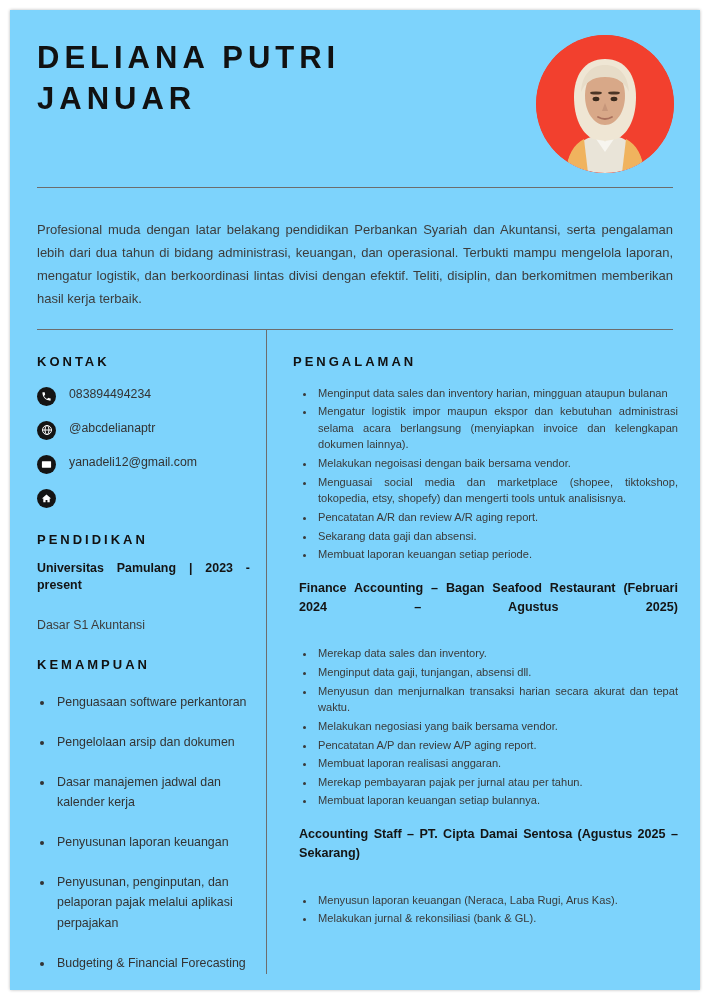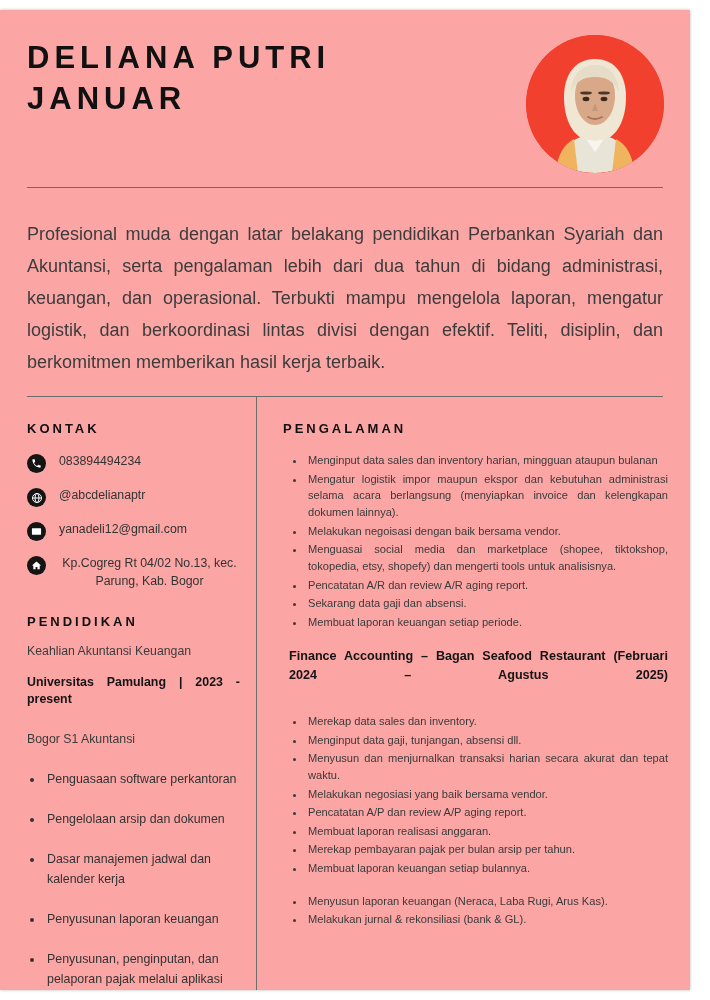--- a/index.html
+++ b/index.html
@@ -10,25 +10,25 @@
   body {
     width: 710px;
     height: 1000px;
     overflow: hidden;
     font-family: "Liberation Sans", sans-serif;
     -webkit-font-smoothing: antialiased;
   }
 
   .page {
     position: absolute;
-    left: 0;
+    left: 10px;
     top: 10px;
     width: 690px;
     height: 980px;
-    background: #fca5a5;
+    background: #7dd3fc;
     box-shadow: 0 0 3px rgba(0,0,0,0.28);
     box-sizing: border-box;
     overflow: hidden;
   }
 
   
   .header {
     position: relative;
     padding: 28px 27px 0 27px;
     height: 165px;
@@ -78,21 +78,21 @@
   .sec-title {
     font-size: 13px;
     font-weight: bold;
     letter-spacing: 3.0px;
     color: #111111;
     text-transform: uppercase;
     margin: 0;
   }
   .profil p {
     margin: 14px 0 0 0;
-    font-size: 18px;
+    font-size: 13px;
     line-height: 1.78;
     color: #3c3c3c;
     text-align: justify;
   }
   .rule.second { margin-top: 18px; }
 
   
   .body-cols {
     display: flex;
     align-items: stretch;
@@ -298,34 +298,33 @@
           </span>
           <span class="ctext">yanadeli12@gmail.com</span>
         </div>
 
         <div class="contact-row">
           <span class="cicon">
             <svg width="11" height="11" viewBox="0 0 24 24" fill="#ffffff">
               <path d="M12 3L2 12h3v8h5v-5h4v5h5v-8h3L12 3z"></path>
             </svg>
           </span>
-          <span class="ctext">Kp.Cogreg Rt 04/02 No.13, kec. Parung, Kab. Bogor</span>
         </div>
 
       </div>
 
       <div class="sec-title edu">PENDIDIKAN</div>
       <div class="edu-item">
-        <div class="edu-sub">Keahlian Akuntansi Keuangan</div>
       </div>
       <div class="edu-item">
         <div class="edu-head just">Universitas Pamulang | 2023 - present</div>
-        <div class="edu-sub">Bogor S1 Akuntansi</div>
-      </div>
-
+        <div class="edu-sub">Dasar S1 Akuntansi</div>
+      </div>
+
+      <div class="sec-title skill">KEMAMPUAN</div>
       <ul class="skills">
         <li>Penguasaan software perkantoran</li>
         <li>Pengelolaan arsip dan dokumen</li>
         <li>Dasar manajemen jadwal dan kalender kerja</li>
         <li>Penyusunan laporan keuangan</li>
         <li>Penyusunan, penginputan, dan pelaporan pajak melalui aplikasi perpajakan</li>
         <li>Budgeting &amp; Financial Forecasting</li>
       </ul>
 
     </div>
@@ -350,26 +349,27 @@
 
       <div class="job">
         <div class="job-title">Finance Accounting – Bagan Seafood Restaurant (Februari 2024 – Agustus 2025)</div>
         <ul class="duties">
           <li>Merekap data sales dan inventory.</li>
           <li>Menginput data gaji, tunjangan, absensi dll.</li>
           <li>Menyusun dan menjurnalkan transaksi harian secara akurat dan tepat waktu.</li>
           <li>Melakukan negosiasi yang baik bersama vendor.</li>
           <li>Pencatatan A/P dan review A/P aging report.</li>
           <li>Membuat laporan realisasi anggaran.</li>
-          <li>Merekap pembayaran pajak per bulan arsip per tahun.</li>
+          <li>Merekap pembayaran pajak per jurnal atau per tahun.</li>
           <li>Membuat laporan  keuangan setiap bulannya.</li>
         </ul>
       </div>
 
       <div class="job">
+        <div class="job-title">Accounting Staff – PT. Cipta Damai Sentosa (Agustus 2025 – Sekarang)</div>
         <ul class="duties">
           <li>Menyusun laporan keuangan (Neraca, Laba Rugi, Arus Kas).</li>
           <li>Melakukan jurnal &amp; rekonsiliasi (bank &amp; GL).</li>
 
         </ul>
       </div>
 
     </div>
   </div>
 

